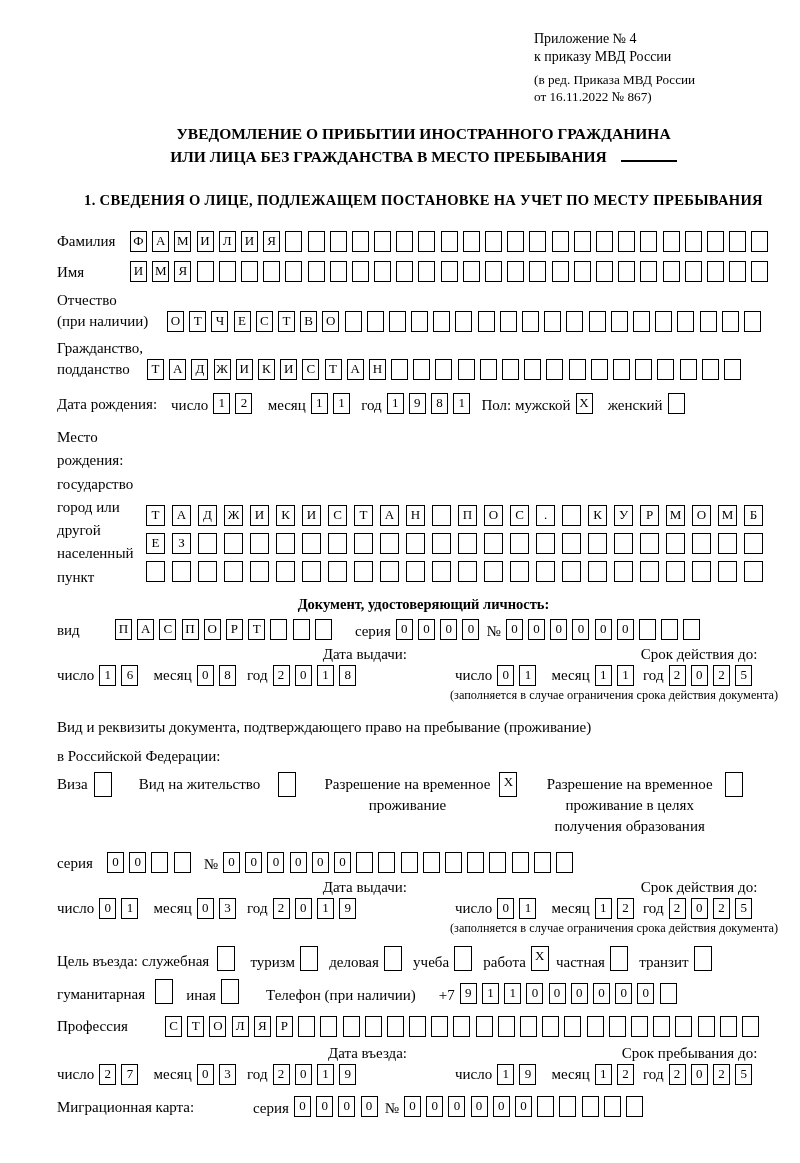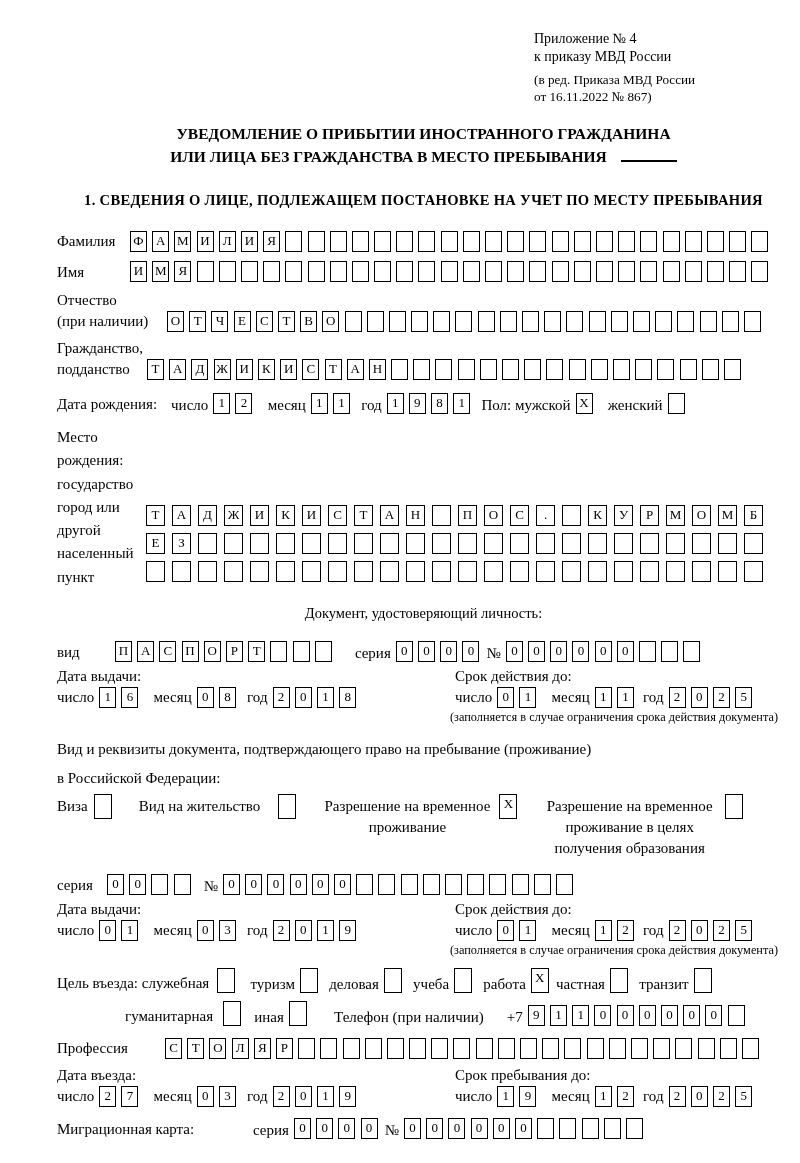--- a/index.html
+++ b/index.html
@@ -13,25 +13,25 @@
   .blank-line{display:inline-block;width:56px;border-bottom:2px solid #000;height:.95em;margin-left:14px}
   .sec-head{font-weight:bold;font-size:14.6px;margin-top:24px;text-align:center;letter-spacing:.3px;white-space:nowrap}
   .cell{display:inline-block;width:17px;height:21px;border:1.6px solid #000;margin-right:5.2px;text-align:center;font-size:13px;line-height:17px;vertical-align:top}
   .cell.w{width:19px;margin-right:7px}
   .cell.cb{width:18px;height:25px}
   .cells{white-space:nowrap;display:inline-block}
   .row{display:flex;align-items:flex-end;margin-top:8px}
   .lbl{flex:0 0 auto;padding-top:2px;line-height:1.35}
   .sub{margin:2px 5px 0 10px}
   .sub0{margin:2px 5px 0 0}
-  .doc-head{text-align:center;font-weight:normal;font-size:14.5px;margin-top:16px}
+  .doc-head{text-align:center;font-weight:bold;font-size:14.5px;margin-top:7px}
   .dpair{display:flex;margin-top:6px}
   .dcol-l{width:350px}
   .dcol-r{margin-left:48px}
-  .dhead{text-align:left;margin-bottom:2px}
+  .dhead{text-align:right;margin-bottom:2px}
   .dfields{display:flex;align-items:flex-start}
   .note-row{text-align:right;font-size:12.3px;margin-top:2px;padding-right:12px}
   .intro{margin-top:10px;line-height:1.9}
   .opts{margin-top:2px;align-items:flex-start}
   .opt{display:flex;align-items:flex-start;margin-right:12px}
   .olabel{padding-top:4px;margin-right:6px}
   .olabel.wrap{text-align:center;line-height:1.4;padding-top:2px}
   .two-line div{line-height:1.4}
   .bp-rows > .cells{display:block;margin-bottom:7px}
 </style>
@@ -106,21 +106,21 @@
     </div>
     <div class="bp-rows">
       <span class="cells"><span class="cell w">Т</span><span class="cell w">А</span><span class="cell w">Д</span><span class="cell w">Ж</span><span class="cell w">И</span><span class="cell w">К</span><span class="cell w">И</span><span class="cell w">С</span><span class="cell w">Т</span><span class="cell w">А</span><span class="cell w">Н</span><span class="cell w"></span><span class="cell w">П</span><span class="cell w">О</span><span class="cell w">С</span><span class="cell w">.</span><span class="cell w"></span><span class="cell w">К</span><span class="cell w">У</span><span class="cell w">Р</span><span class="cell w">М</span><span class="cell w">О</span><span class="cell w">М</span><span class="cell w">Б</span></span>
       <span class="cells"><span class="cell w">Е</span><span class="cell w">З</span><span class="cell w"></span><span class="cell w"></span><span class="cell w"></span><span class="cell w"></span><span class="cell w"></span><span class="cell w"></span><span class="cell w"></span><span class="cell w"></span><span class="cell w"></span><span class="cell w"></span><span class="cell w"></span><span class="cell w"></span><span class="cell w"></span><span class="cell w"></span><span class="cell w"></span><span class="cell w"></span><span class="cell w"></span><span class="cell w"></span><span class="cell w"></span><span class="cell w"></span><span class="cell w"></span><span class="cell w"></span></span>
       <span class="cells"><span class="cell w"></span><span class="cell w"></span><span class="cell w"></span><span class="cell w"></span><span class="cell w"></span><span class="cell w"></span><span class="cell w"></span><span class="cell w"></span><span class="cell w"></span><span class="cell w"></span><span class="cell w"></span><span class="cell w"></span><span class="cell w"></span><span class="cell w"></span><span class="cell w"></span><span class="cell w"></span><span class="cell w"></span><span class="cell w"></span><span class="cell w"></span><span class="cell w"></span><span class="cell w"></span><span class="cell w"></span><span class="cell w"></span><span class="cell w"></span></span>
     </div>
   </div>
 
   <div class="doc-head">Документ, удостоверяющий личность:</div>
 
-  <div class="row" style="margin-top:18px">
+  <div class="row" style="margin-top:5px">
     <span class="lbl" style="width:58px">вид</span>
     <span class="cells"><span class="cell">П</span><span class="cell">А</span><span class="cell">С</span><span class="cell">П</span><span class="cell">О</span><span class="cell">Р</span><span class="cell">Т</span><span class="cell"></span><span class="cell"></span><span class="cell"></span></span>
     <span class="sub" style="margin-left:18px">серия</span>
     <span class="cells"><span class="cell">0</span><span class="cell">0</span><span class="cell">0</span><span class="cell">0</span></span>
     <span class="sub" style="margin-left:2px">№</span>
     <span class="cells"><span class="cell">0</span><span class="cell">0</span><span class="cell">0</span><span class="cell">0</span><span class="cell">0</span><span class="cell">0</span><span class="cell"></span><span class="cell"></span><span class="cell"></span></span>
   </div>
 
   <div class="dpair">
     <div class="dcol-l">
@@ -215,21 +215,21 @@
     <span class="sub" style="margin-left:6px">учеба</span>
     <span class="cells"><span class="cell cb"></span></span>
     <span class="sub" style="margin-left:6px">работа</span>
     <span class="cells"><span class="cell cb">X</span></span>
     <span class="sub" style="margin-left:2px">частная</span>
     <span class="cells"><span class="cell cb"></span></span>
     <span class="sub" style="margin-left:6px">транзит</span>
     <span class="cells"><span class="cell cb"></span></span>
   </div>
 
-  <div class="row" style="margin-top:8px;margin-left:68px">
+  <div class="row" style="margin-top:8px;">
     <span class="lbl">гуманитарная</span>
     <span class="cells" style="margin-left:10px"><span class="cell cb"></span></span>
     <span class="sub" style="margin-left:8px">иная</span>
     <span class="cells"><span class="cell cb"></span></span>
     <span class="sub" style="margin-left:22px">Телефон (при наличии)</span>
     <span class="sub" style="margin-left:18px">+7</span>
     <span class="cells"><span class="cell">9</span><span class="cell">1</span><span class="cell">1</span><span class="cell">0</span><span class="cell">0</span><span class="cell">0</span><span class="cell">0</span><span class="cell">0</span><span class="cell">0</span><span class="cell"></span></span>
   </div>
 
   <div class="row" style="margin-top:10px">

